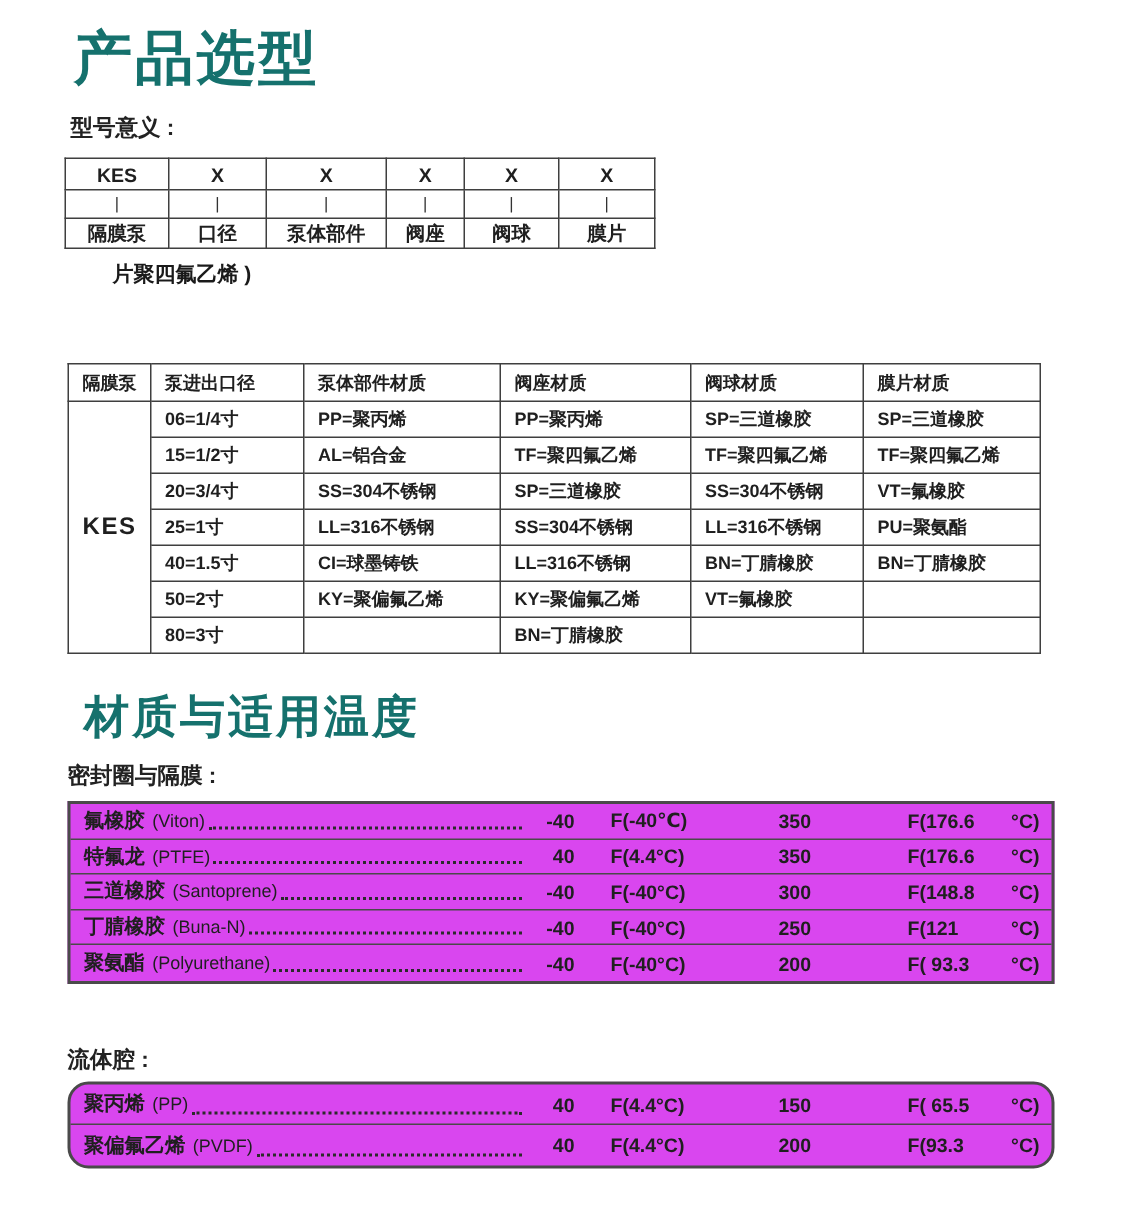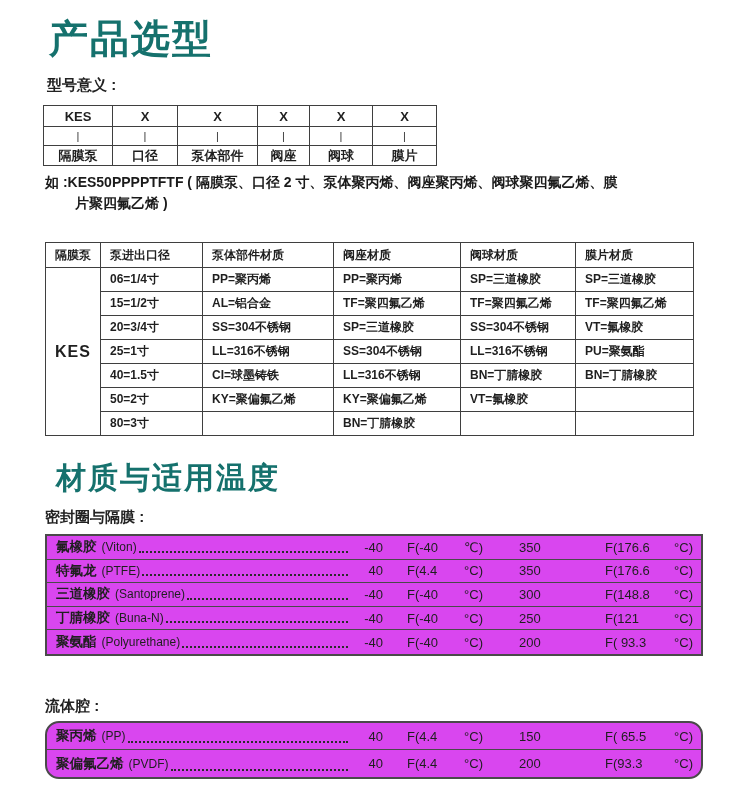--- a/index.html
+++ b/index.html
@@ -44,23 +44,23 @@
   .temp-table { position:absolute; left:45px; width:658px; border:2px solid #4a4a4a; background:#d946ef; }
   #seals-table { top:534px; }
   #fluid-table { top:721px;border-radius:14px; }
   .temp-row { display:flex; align-items:center; border-bottom:1.5px solid #4a4a4a; padding:0 8px 0 9px; }
   .temp-row:last-child { border-bottom:none; }
   #seals-table .temp-row { height:23.6px; }
   #fluid-table .temp-row { height:27px; }
   .t-zh { font-weight:700; font-size:13.5px; }
   .t-en { font-size:12px; font-weight:400; margin-left:5px; }
   .t-leader { flex:1; align-self:flex-end; margin:0 1px 6px 2px; border-bottom:2px dotted #2b2b2b; }
-  .t-num { font-weight:400; font-size:13px; }
+  .t-num { font-weight:700; font-size:13px; }
   .t-fmin { width:34px; text-align:right; }
-  .t-cmin { width:76px; margin-left:24px; display:flex; justify-content:space-between; }
+  .t-cmin { width:76px; margin-left:24px; display:flex; }
   .t-fmax { width:46px; margin-left:36px; text-align:left; }
   .t-cmax { width:88px; margin-left:40px; display:flex; justify-content:space-between; }
 </style>
 </head>
 <body>
 
 <div class="page">
 
   <div id="title1" class="sec-title">产品选型</div>
 
@@ -97,21 +97,20 @@
           <td>口径</td>
           <td>泵体部件</td>
           <td>阀座</td>
           <td>阀球</td>
           <td>膜片</td>
         </tr>
       </tbody>
   </table>
 
   <div id="example">
-    <div class="line1">如 :KES50PPPPTFTF ( 隔膜泵、口径 2 寸、泵体聚丙烯、阀座聚丙烯、阀球聚四氟乙烯、膜</div>
     <div class="line2">片聚四氟乙烯 )</div>
   </div>
 
   <table id="selection-table">
     <colgroup>
       <col style="width:55px">
         <col style="width:102px">
         <col style="width:131px">
       <col style="width:127px">
         <col style="width:115px">

